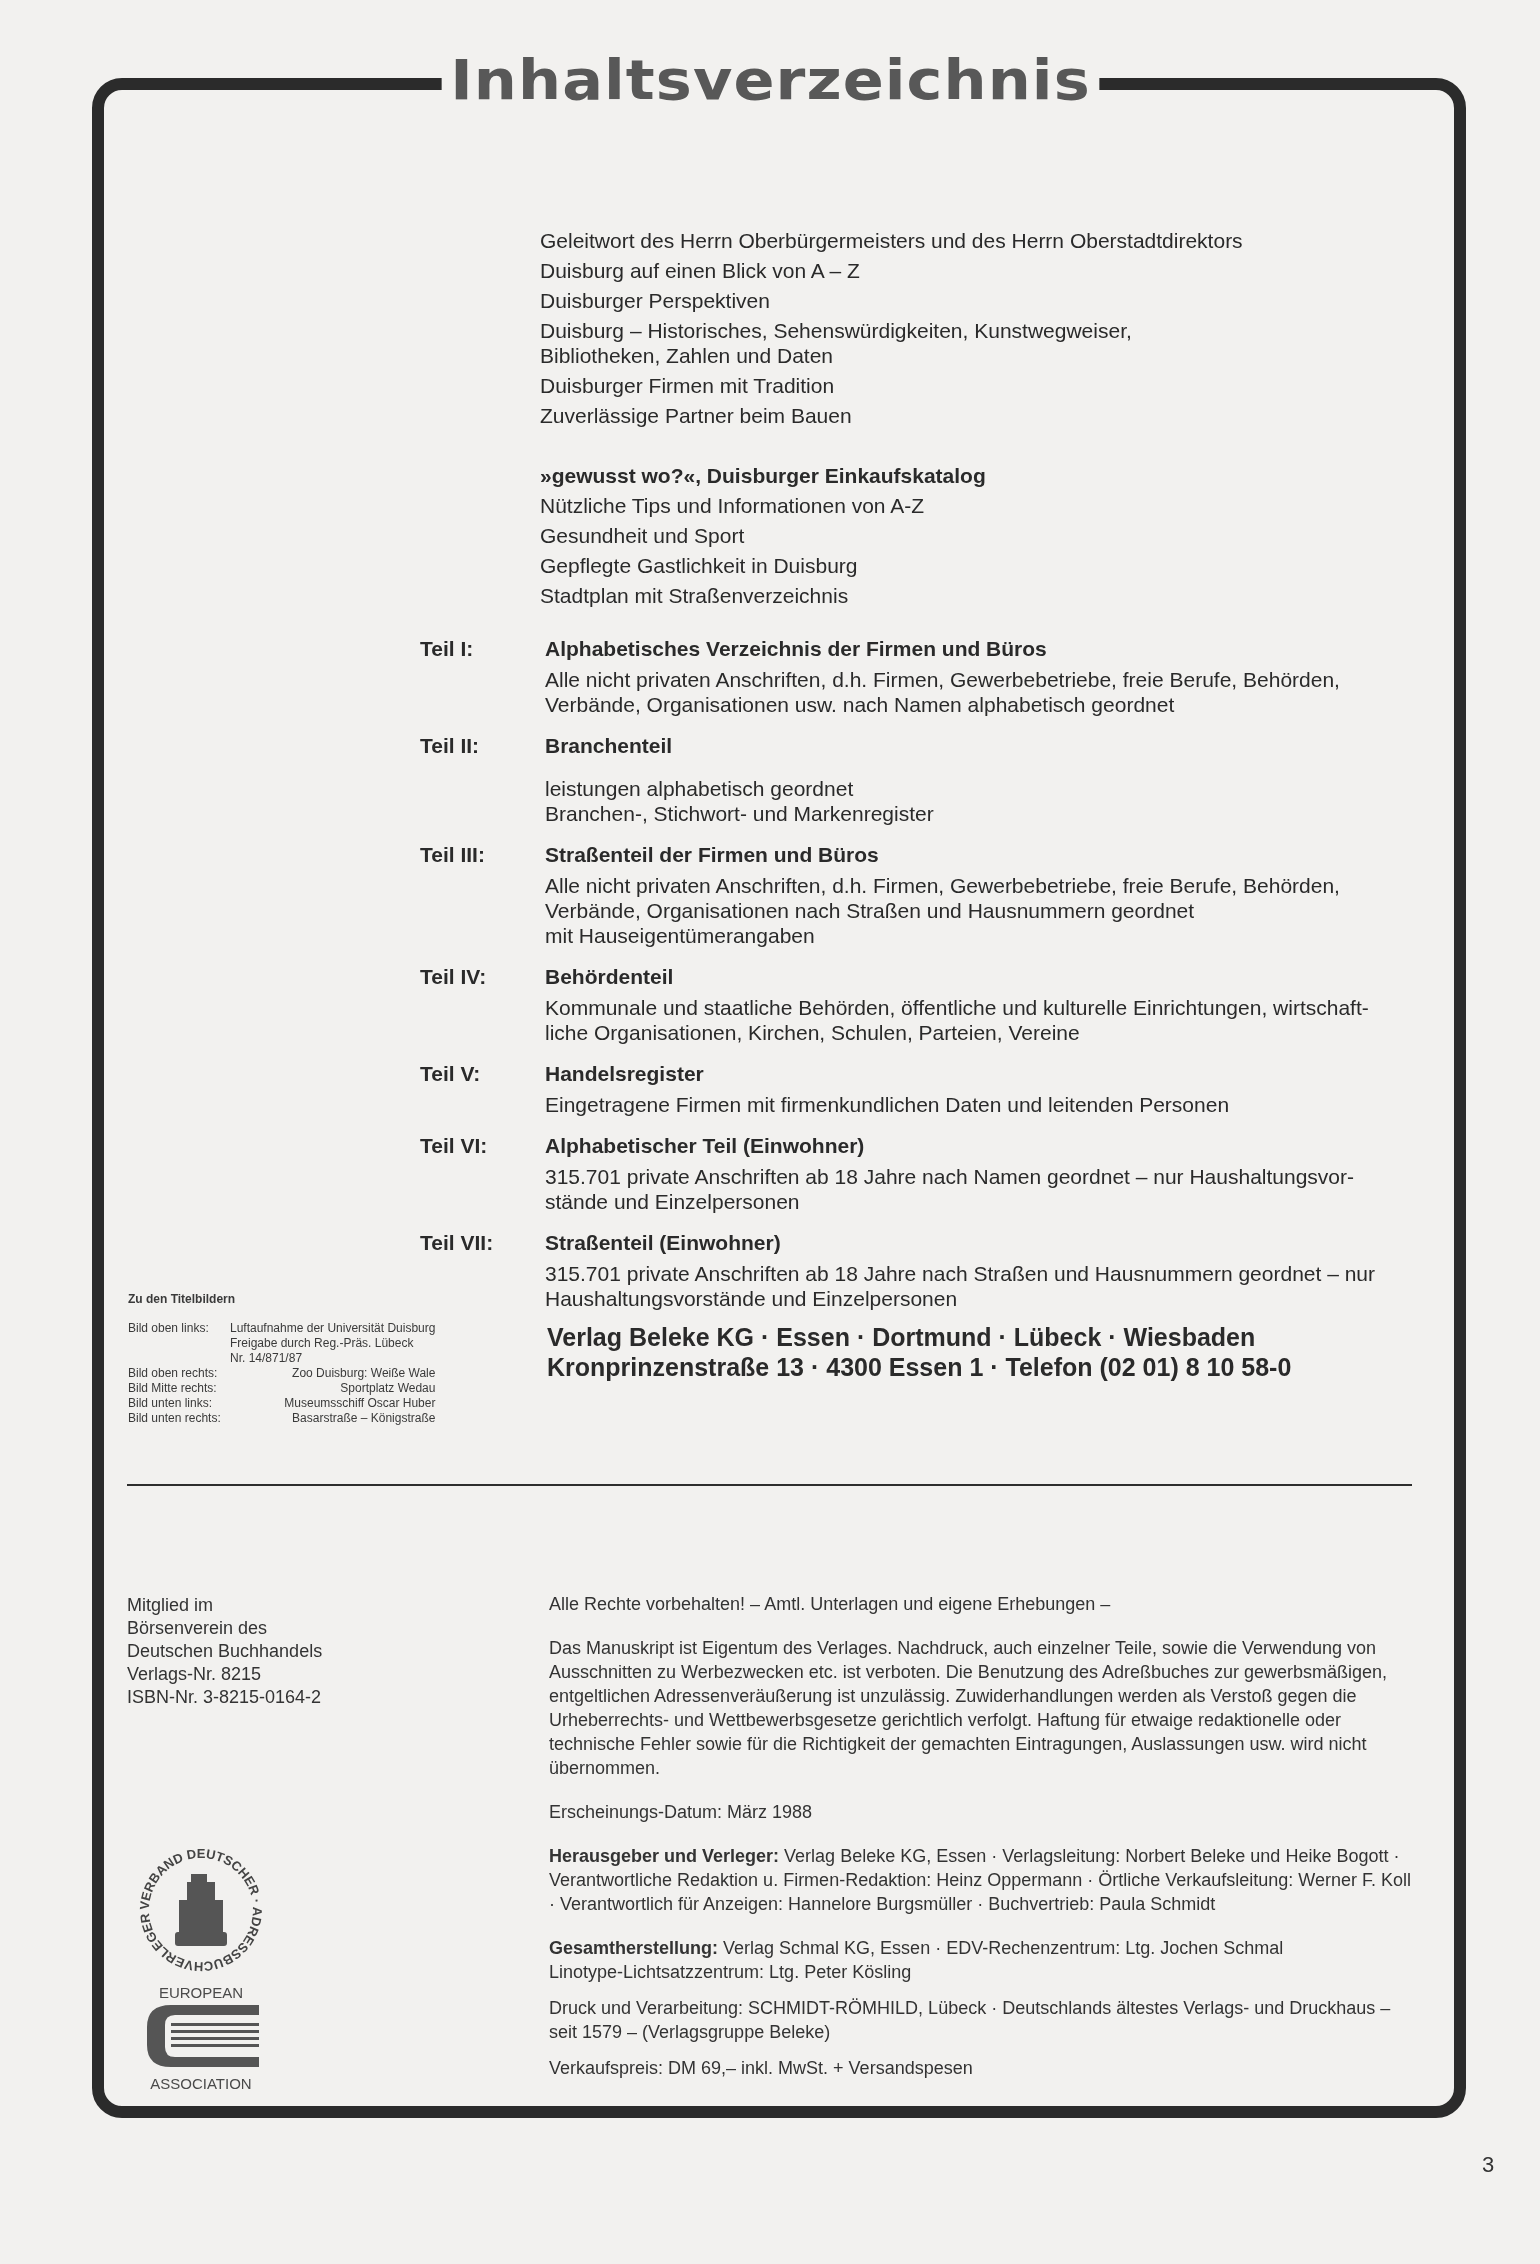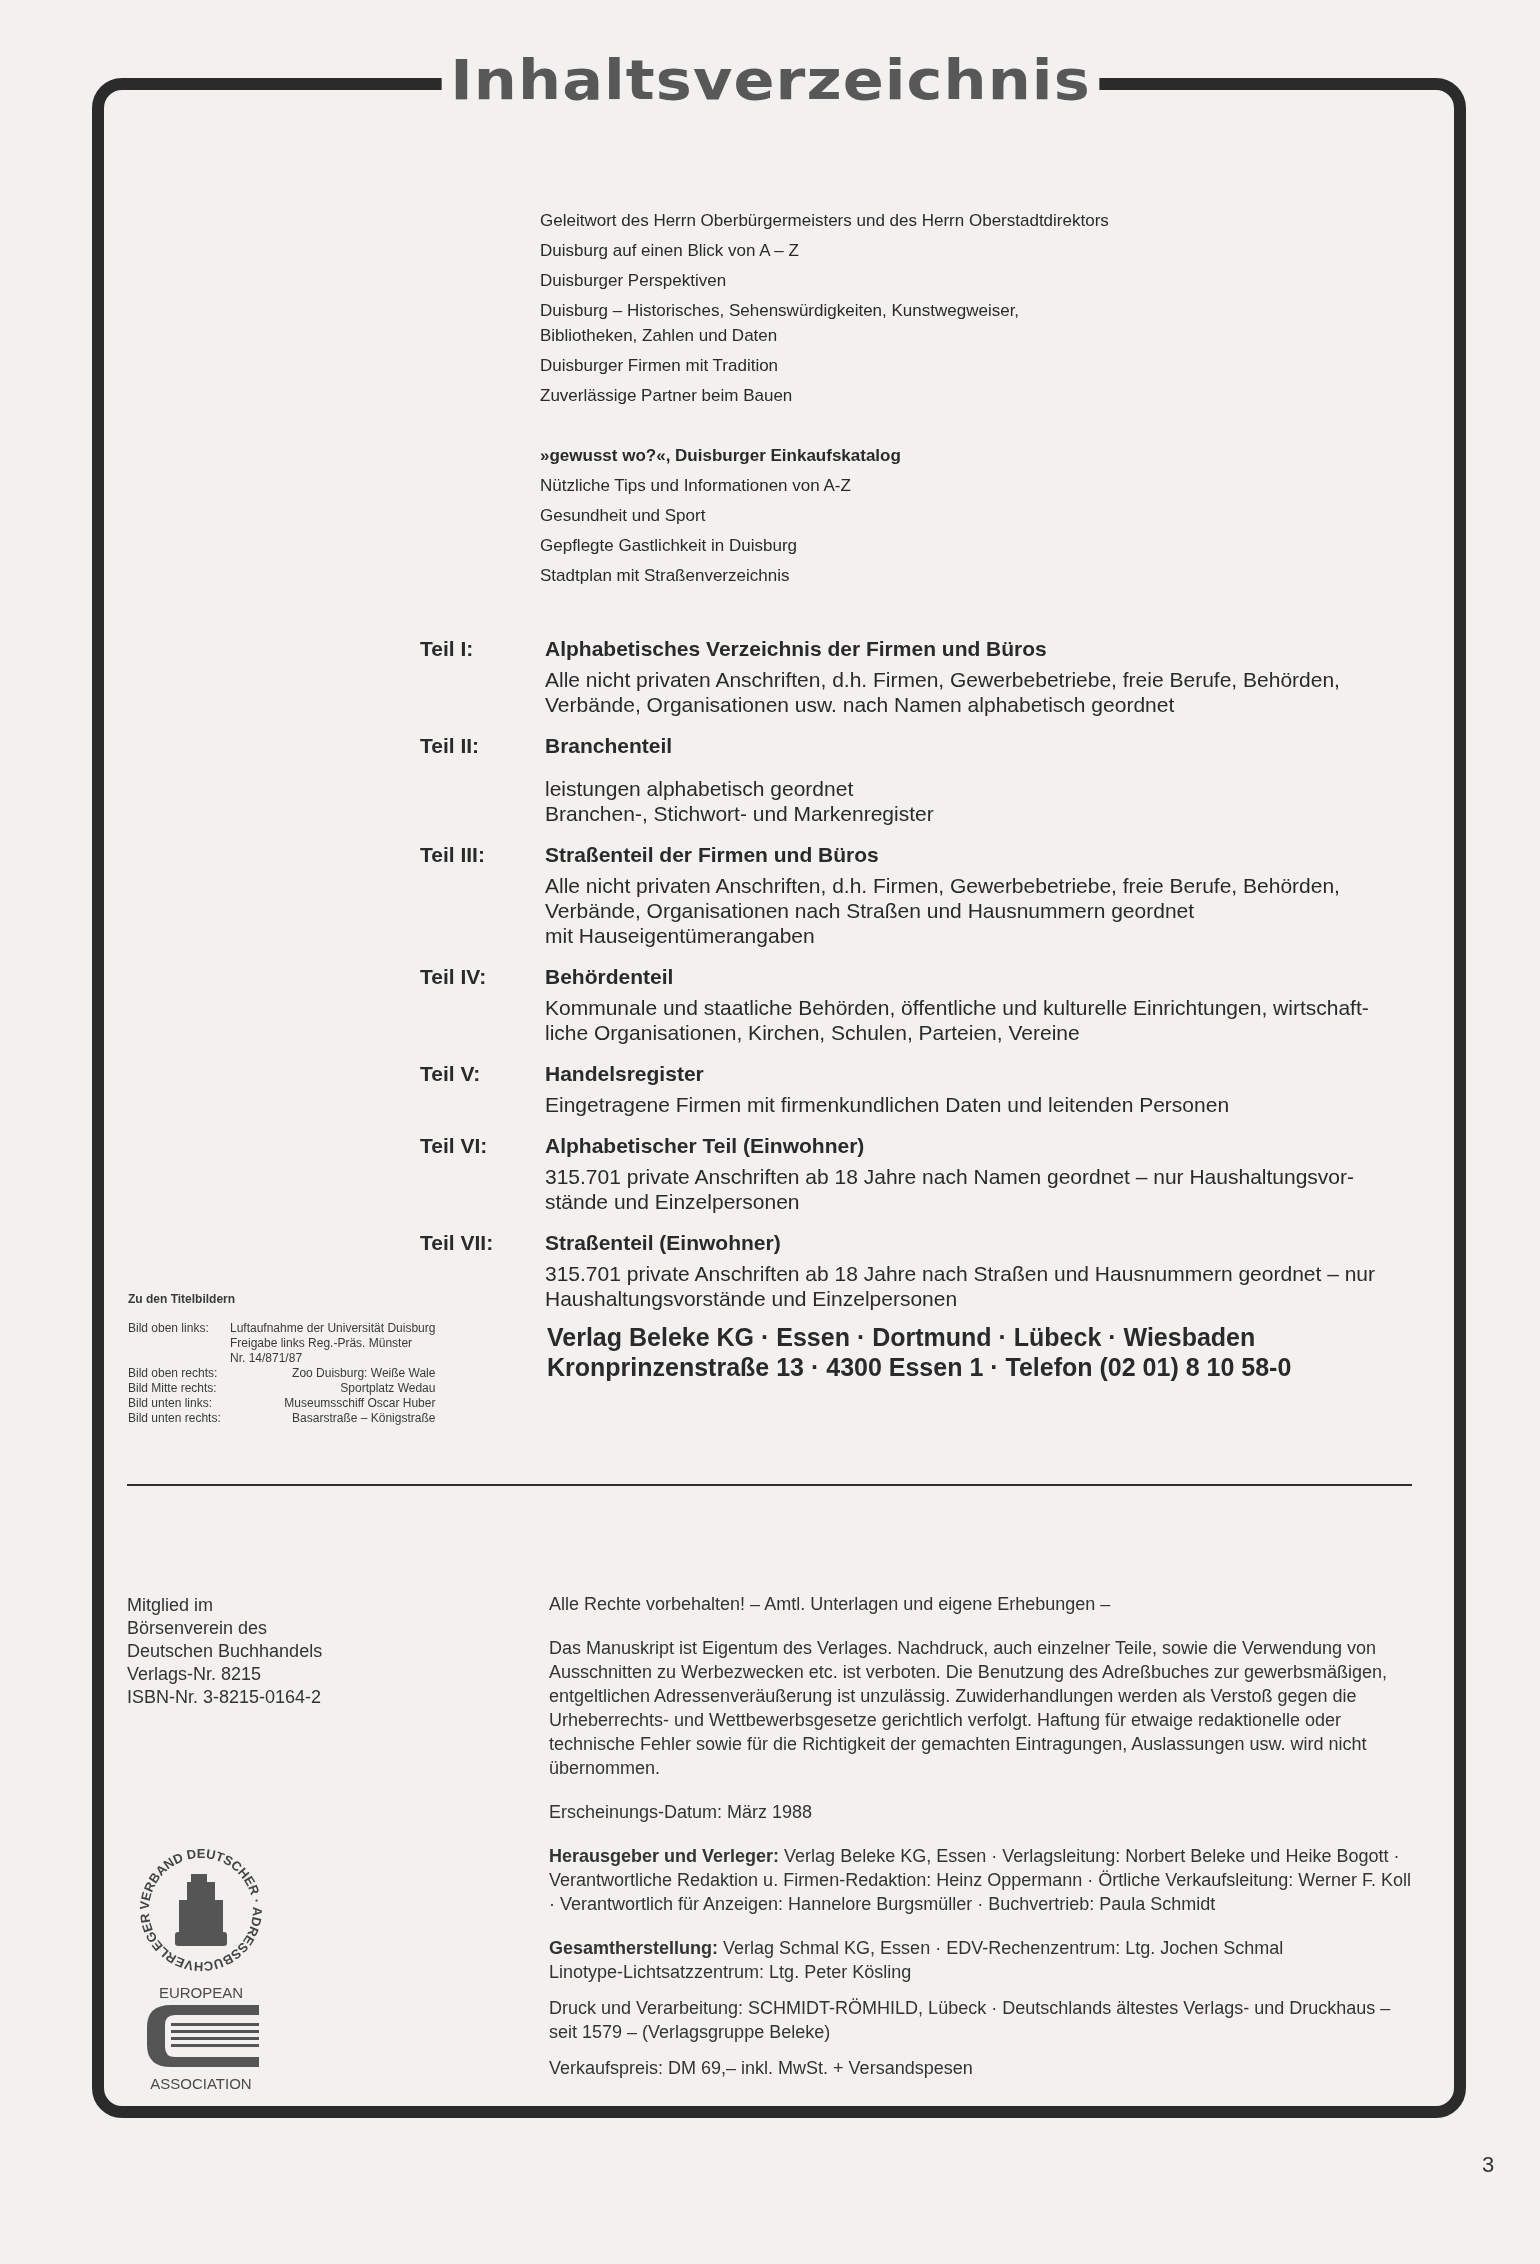--- a/index.html
+++ b/index.html
@@ -31,23 +31,23 @@
       font-family: "DejaVu Sans", sans-serif;
       font-weight: bold;
       font-size: 56px;
       letter-spacing: 1px;
       color: #585858;
       line-height: 60px;
       transform: scaleX(1.08);
     }
     .intro {
       position: absolute;
-      left: 540px; top: 208px;
+      left: 540px; top: 228px;
       width: 900px;
-      font-size: 17px;
+      font-size: 21px;
       line-height: 25px;
     }
     .intro .item { margin-bottom: 5px; }
     .intro .gap { height: 30px; }
     .bold { font-weight: bold; }
     .teile {
       position: absolute;
       left: 420px; top: 636px;
       width: 1000px;
     }
@@ -210,21 +210,21 @@
     </div>
   </div>
 </div>
 
 <div class="captions">
   <div class="head">Zu den Titelbildern</div>
   <div class="cap-row">
     <div class="cap-label">Bild oben links:</div>
     <div>
       <div>Luftaufnahme der Universität Duisburg</div>
-      <div>Freigabe links Reg.-Präs. Münster</div>
+      <div>Freigabe durch Reg.-Präs. Lübeck</div>
       <div>Nr. 14/871/87</div>
     </div>
   </div>
   <div class="cap-row">
     <div class="cap-label">Bild oben rechts:</div>
     <div>Zoo Duisburg: Weiße Wale</div>
   </div>
   <div class="cap-row">
     <div class="cap-label">Bild Mitte rechts:</div>
     <div>Sportplatz Wedau</div>

